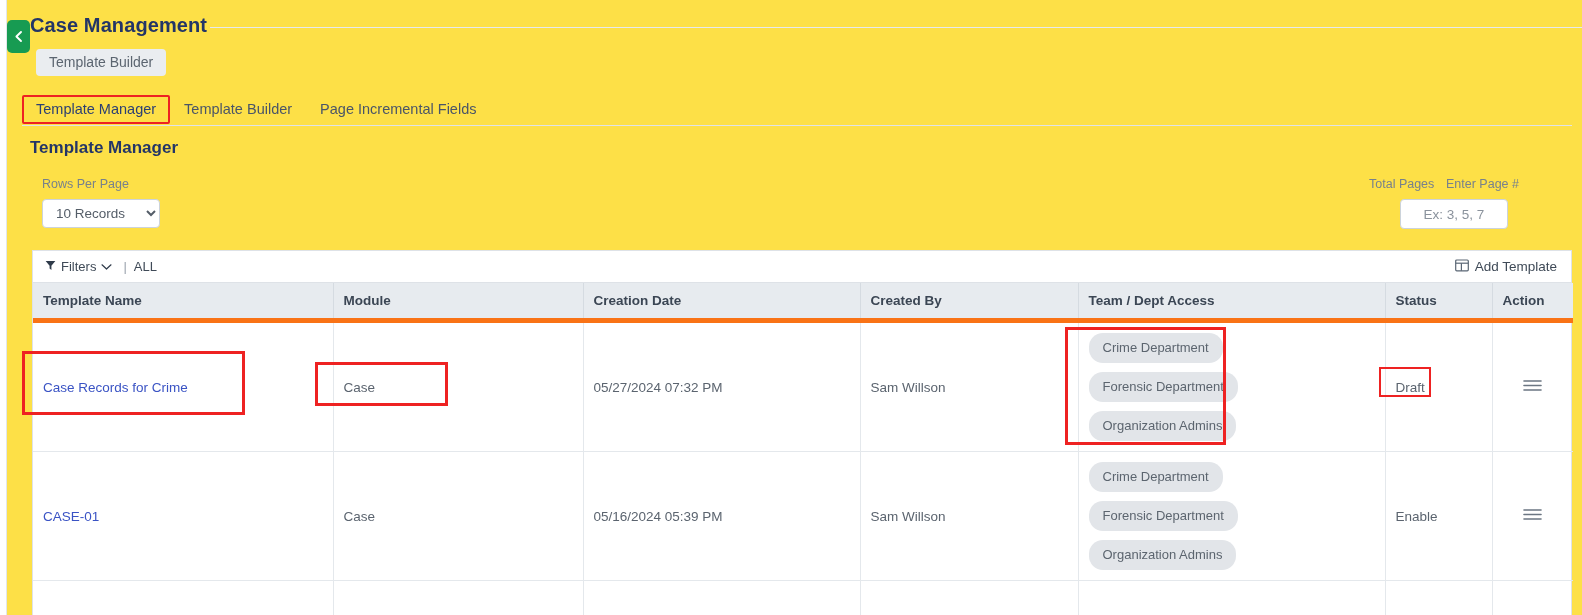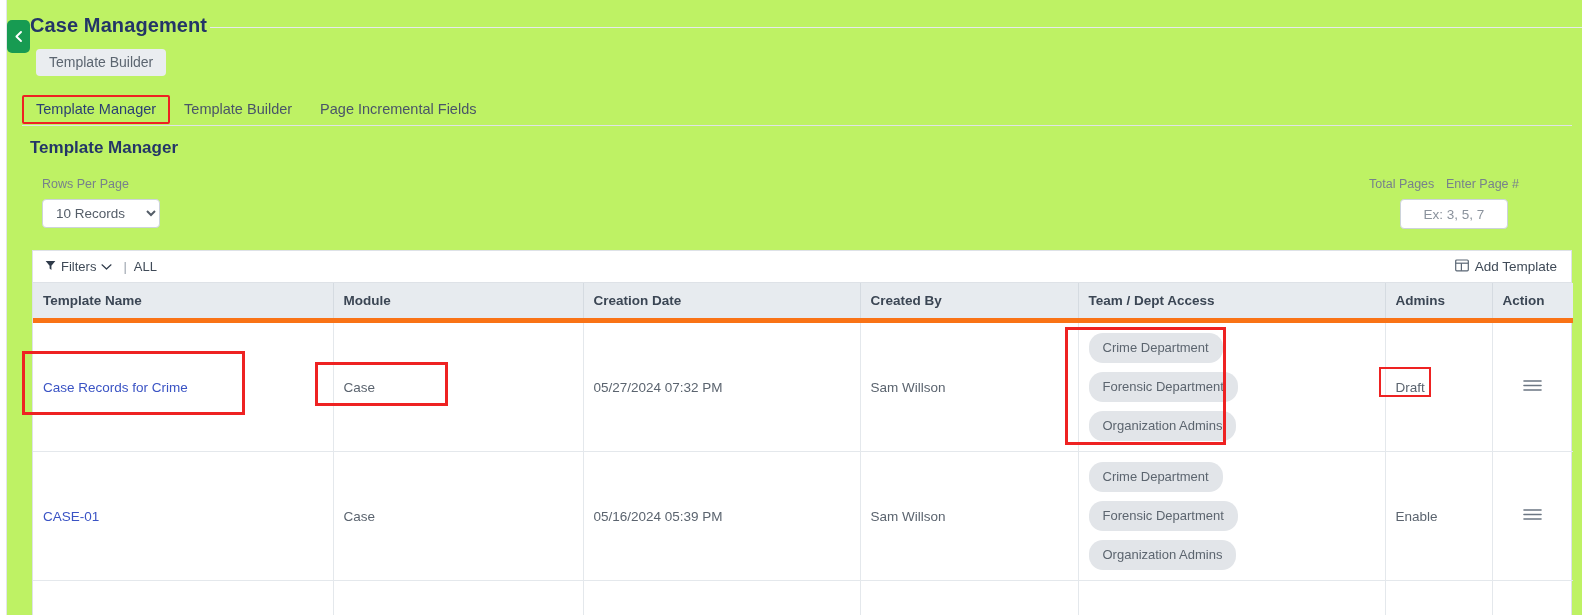--- a/index.html
+++ b/index.html
@@ -3,21 +3,21 @@
 <meta charset="utf-8">
 <style>
   * { box-sizing: border-box; margin: 0; padding: 0; }
   html, body {
     width: 1582px; height: 615px;
     background: #ffffff;
     font-family: "Liberation Sans", sans-serif;
     overflow: hidden;
   }
 
-  .app { position: relative; width: 1582px; height: 615px; background: #bef264; }
+  .app { position: relative; width: 1582px; height: 615px; background: #fde047; }
 
   
   .left-rail {
     position: absolute; left: 0; top: 0; width: 7px; height: 615px;
     background: #ffffff; border-right: 1px solid #e2e6ea;
   }
 
   .back-btn {
     position: absolute; left: 7px; top: 20px;
     width: 23px; height: 33px;
@@ -257,21 +257,21 @@
         <col style="width:107px">
         <col style="width:81px">
       </colgroup>
       <thead>
         <tr>
           <th>Template Name</th>
           <th>Module</th>
           <th>Creation Date</th>
           <th>Created By</th>
           <th>Team / Dept Access</th>
-          <th>Admins</th>
+          <th>Status</th>
           <th>Action</th>
         </tr>
       </thead>
       <tbody>
 
         <tr class="row-tall">
           <td>
             <span class="link">Case Records for Crime</span>
           </td>
           <td>Case</td>

